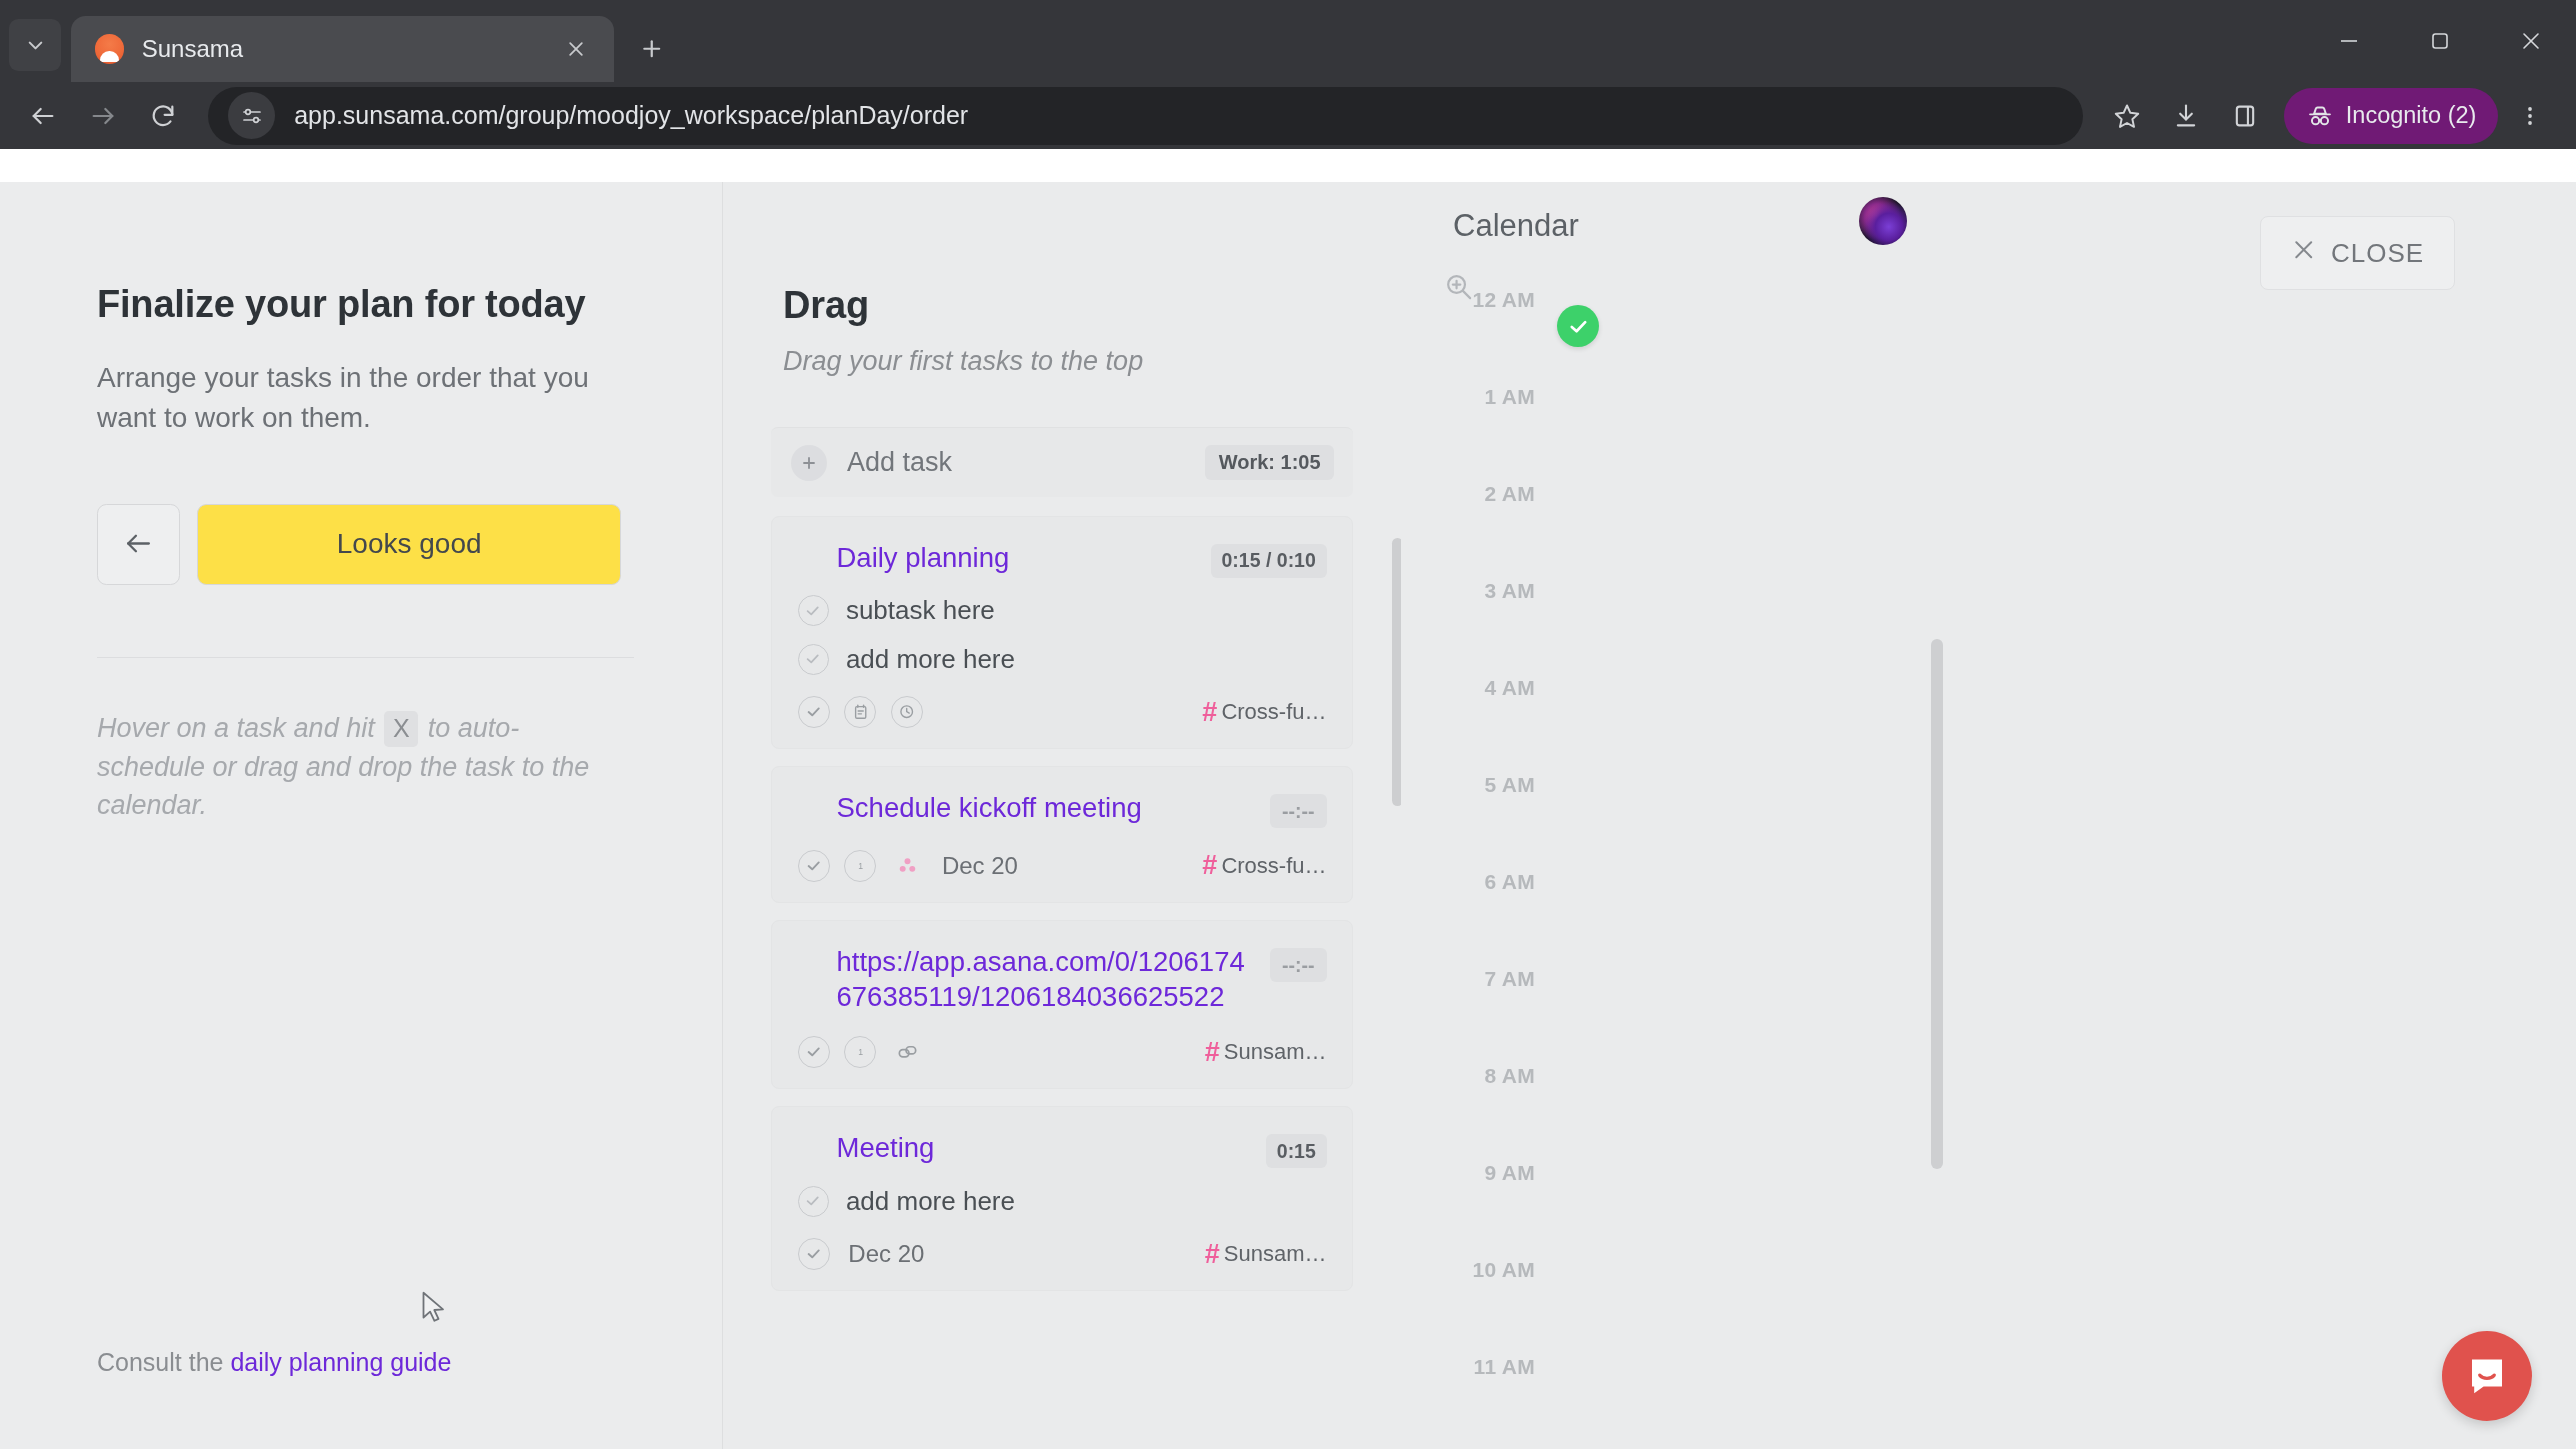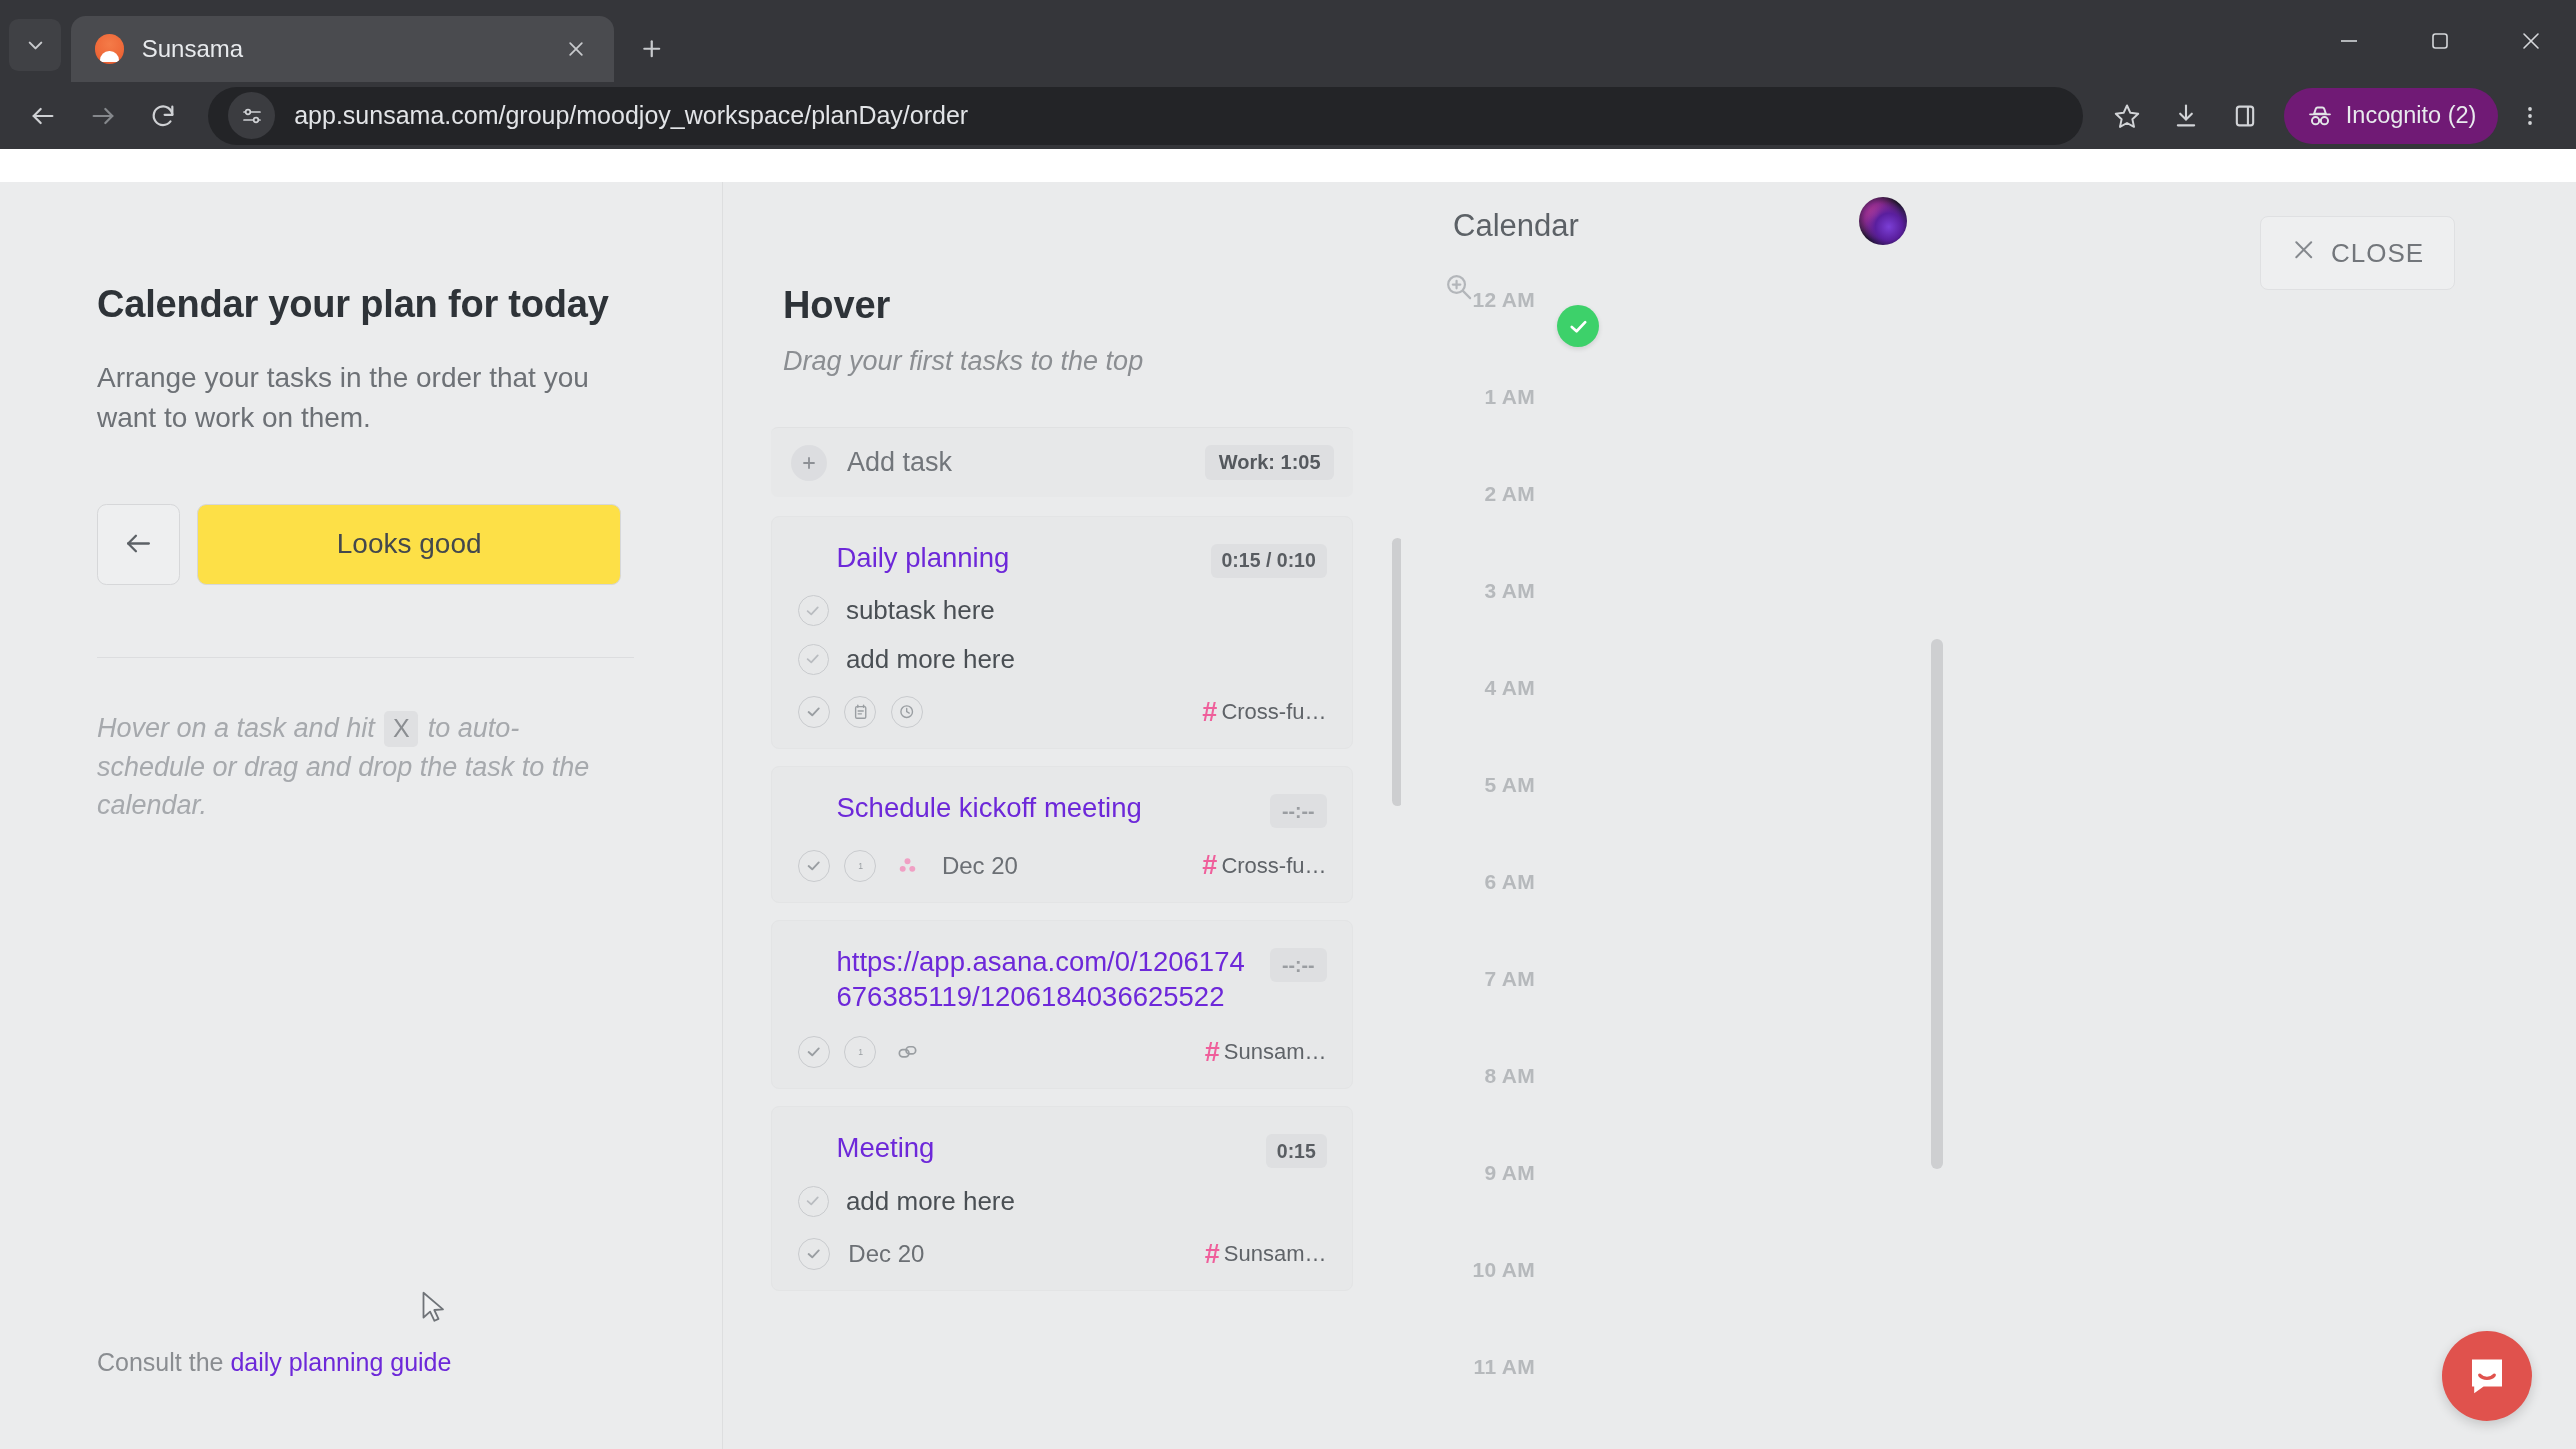--- a/index.html
+++ b/index.html
@@ -411,21 +411,21 @@
           <circle cx="12" cy="12" r="1.9"></circle>
           <circle cx="12" cy="19" r="1.9"></circle>
         </svg>
     </div>
   </div>
 </div>
 
 <div id="app">
 
   <div id="guide-panel">
-    <div class="guide-title">Calendar your plan for today</div>
+    <div class="guide-title">Finalize your plan for today</div>
     <div class="guide-body">Arrange your tasks in the order that you want to work on them.</div>
 
     <div class="guide-actions">
       <div class="back-btn">
         <span>
           <svg viewBox="0 0 24 24" fill="none" stroke="#5c6166" stroke-width="1.8" stroke-linecap="round" stroke-linejoin="round">
               <line x1="20" y1="12" x2="4" y2="12"></line>
               <polyline points="10 6 4 12 10 18"></polyline>
             </svg>
         </span>
@@ -450,21 +450,21 @@
 
     <span class="cursor">
       <svg viewBox="0 0 24 24" fill="#f0f1f2" stroke="#6f7378" stroke-width="1.2" stroke-linejoin="round">
           <polygon points="5,2.5 5,19 9.4,15.1 12.3,21.2 15,19.9 12.2,14 18,13.6"></polygon>
         </svg>
     </span>
   </div>
 
   <div id="task-col">
     <div class="task-head">
-      <h2>Hover</h2>
+      <h2>Drag</h2>
       <p>Drag your first tasks to the top</p>
     </div>
 
     <div class="addtask-row">
       <span class="plus-circle">
         <svg viewBox="0 0 24 24" fill="none" stroke="#8d9095" stroke-width="2.2" stroke-linecap="round">
             <line x1="12" y1="6" x2="12" y2="18"></line>
             <line x1="6" y1="12" x2="18" y2="12"></line>
           </svg>
       </span>

